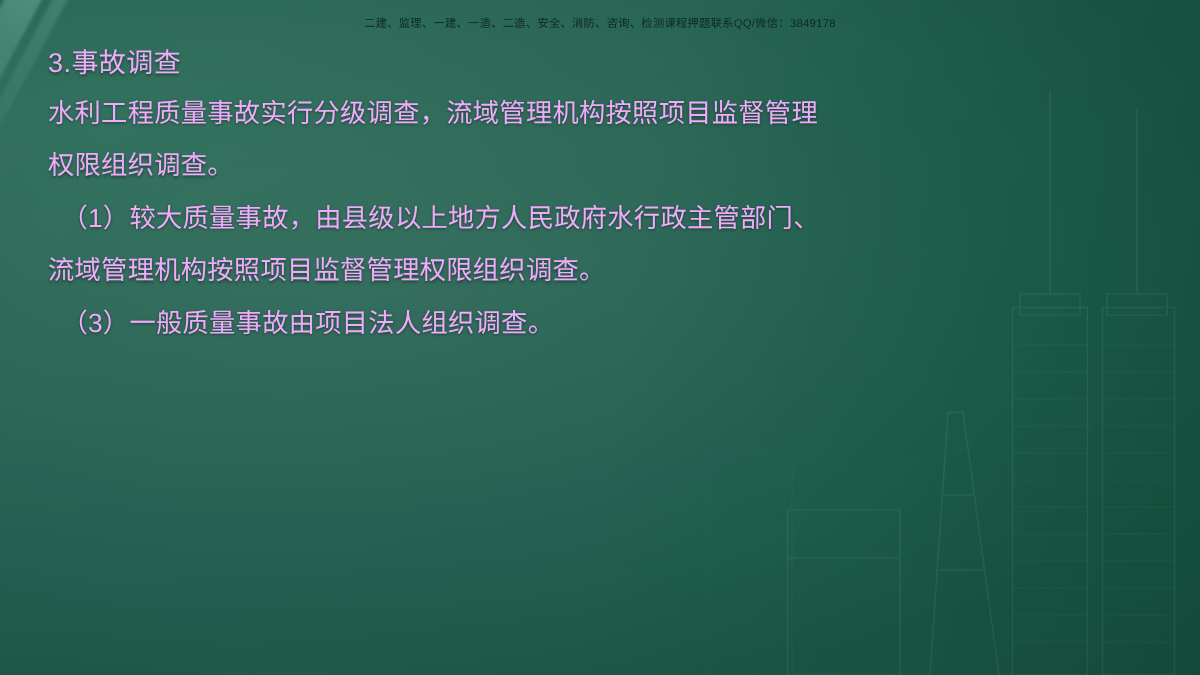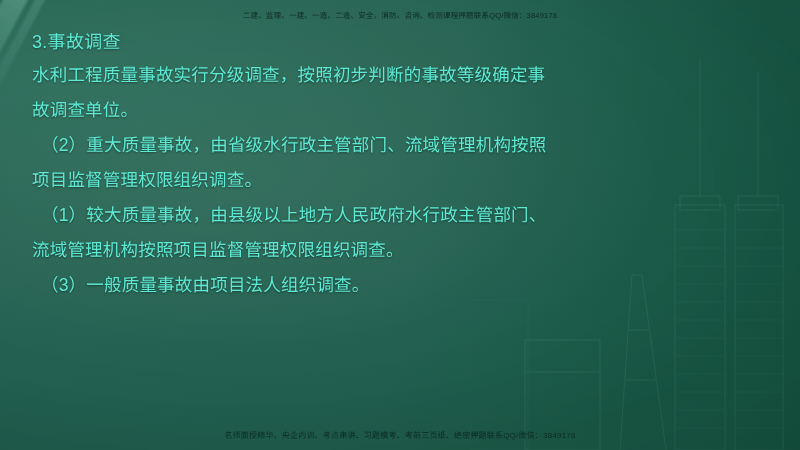--- a/index.html
+++ b/index.html
@@ -101,21 +101,21 @@
 
   
   .content {
     position: absolute;
     left: 0;
     top: 28px;
     width: 560px;
     z-index: 5;
     padding-left: 32px;
     box-sizing: border-box;
-    color: #5eead4;
+    color: #f0abfc;
     text-shadow: 0 1px 2px rgba(0,0,0,0.42);
   }
   .heading {
     font-size: 18px;
     line-height: 28px;
     font-weight: 400;
     margin: 0 0 2px 0;
     letter-spacing: .3px;
   }
   .para {
@@ -191,25 +191,23 @@
     <span class="streak s1"></span>
     <span class="streak s2"></span>
     <span class="streak s3"></span>
   </div>
 
   <div class="promo promo-top">二建、监理、一建、一造、二造、安全、消防、咨询、检测课程押题联系QQ/微信：3849178</div>
 
   <div class="content">
     <h1 class="heading">3.事故调查</h1>
 
-    <p class="para">水利工程质量事故实行分级调查，按照初步判断的事故等级确定事故调查单位。</p>
-
-
-    <p class="para indent">　（2）重大质量事故，由省级水行政主管部门、流域管理机构按照项目监督管理权限组织调查。</p>
+    <p class="para">水利工程质量事故实行分级调查，流域管理机构按照项目监督管理权限组织调查。</p>
+
+
 
     <p class="para indent">　（1）较大质量事故，由县级以上地方人民政府水行政主管部门、流域管理机构按照项目监督管理权限组织调查。</p>
 
     <p class="para indent">　（3）一般质量事故由项目法人组织调查。</p>
   </div>
 
-  <div class="promo promo-bottom">名师面授精华、央企内训、考点串讲、习题模考、考前三页纸、绝密押题联系QQ/微信：3849178</div>
 
 </div>
 
 </body></html>

